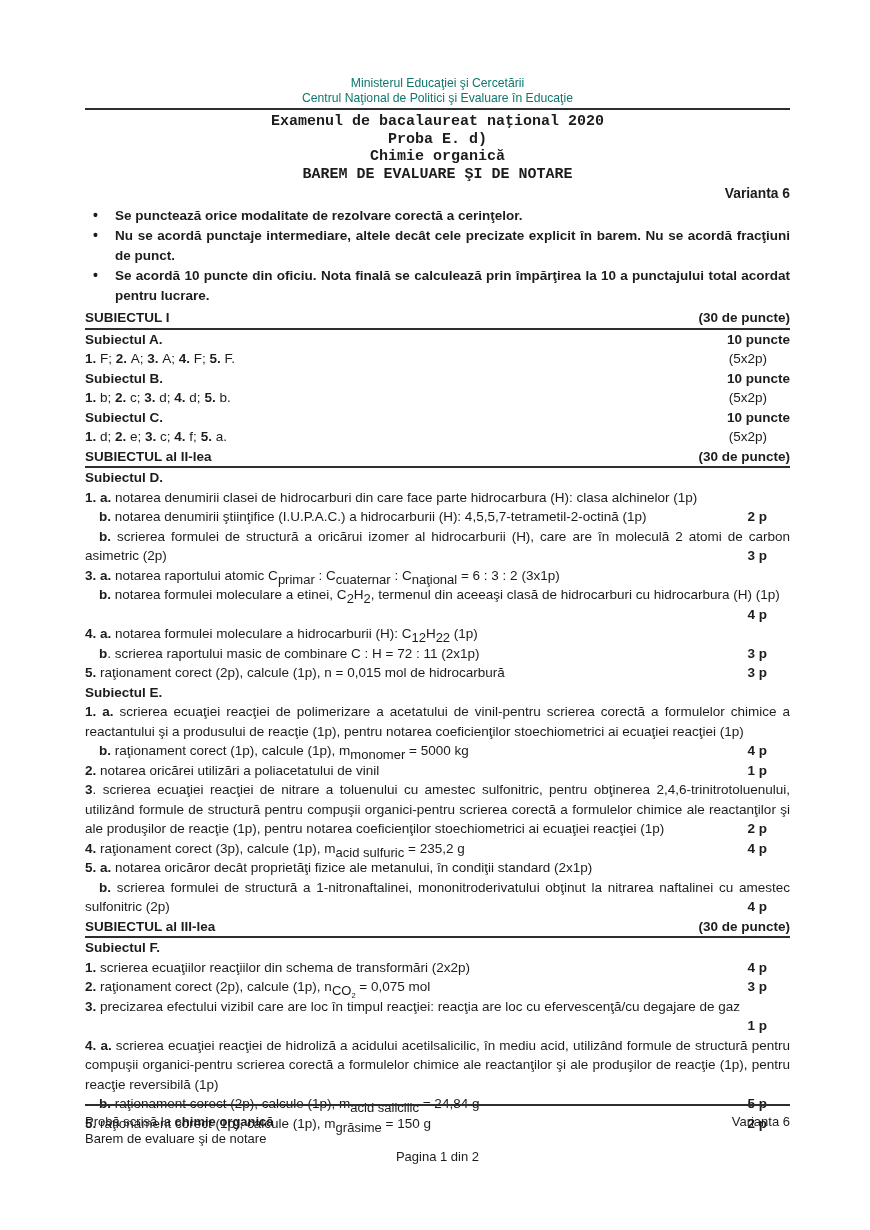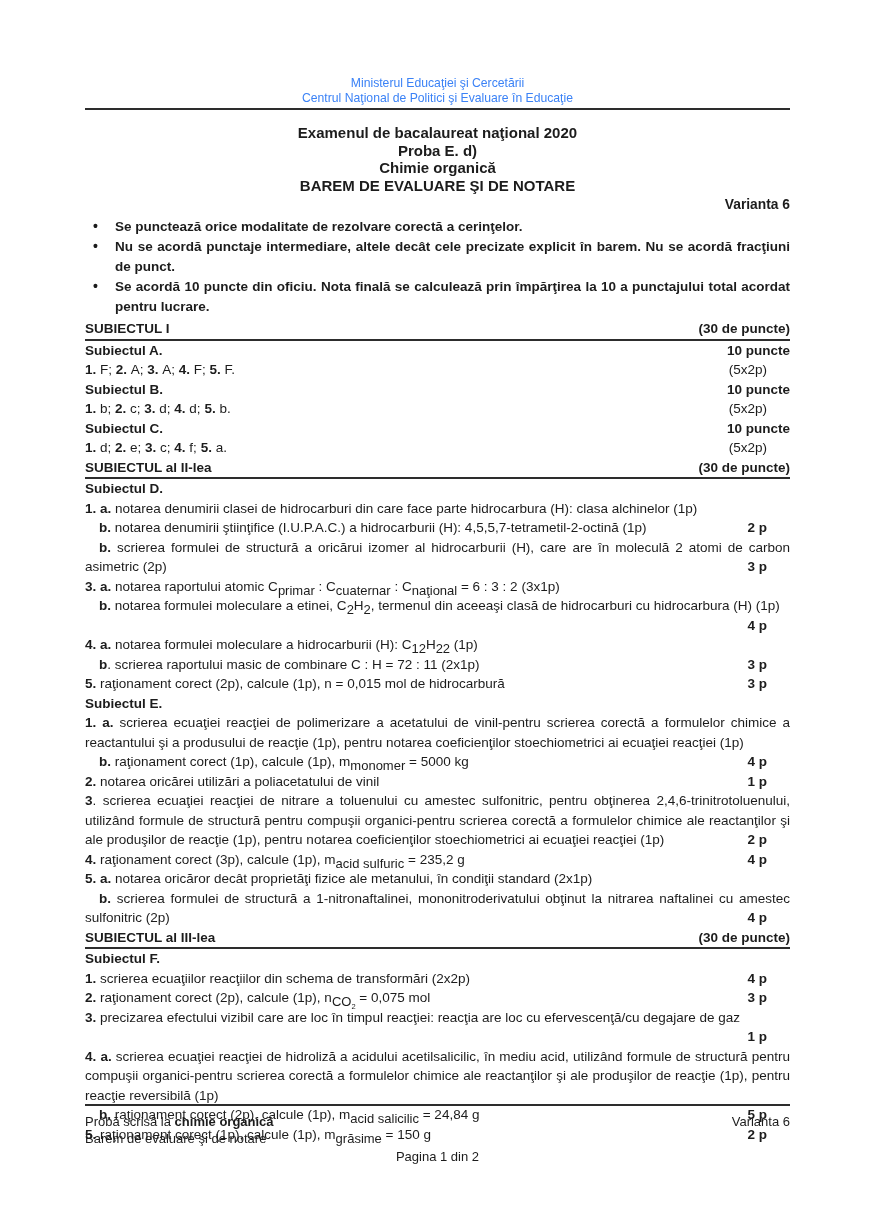--- a/index.html
+++ b/index.html
@@ -11,23 +11,23 @@
     color: #1c1c1c;
   }
   .page {
     position: relative;
     width: 705px;
     margin-left: 85px;
     padding-top: 76px;
     font-size: 13.5px;
   }
   .center { text-align: center; }
-  .ministry { font-size: 12.2px; line-height: 15px; color: #3b82f6; }
+  .ministry { font-size: 12.2px; line-height: 15px; color: #0f766e; }
   .toprule { border-bottom: 2px solid #2d2d2d; margin-top: 2px; }
-  .titleblock { margin-top: 14px; }
+  .titleblock { margin-top: 3px; font-family: Liberation Mono, monospace; }
   .title-line { font-weight: bold; font-size: 15px; line-height: 17.5px; }
   .variant { text-align: right; font-weight: bold; font-size: 13.8px; line-height: 18px; margin-top: 2px; }
   .notes { font-weight: bold; margin-top: 3px; }
   .note { position: relative; padding-left: 30px; text-align: justify; line-height: 20px; }
   .note .bullet { position: absolute; left: 8px; top: -1px; font-size: 14px; }
   .rows { margin-top: 2px; }
   .row { position: relative; line-height: 19.5px; }
   .section {
     font-weight: bold;
     border-bottom: 2px solid #2d2d2d;

